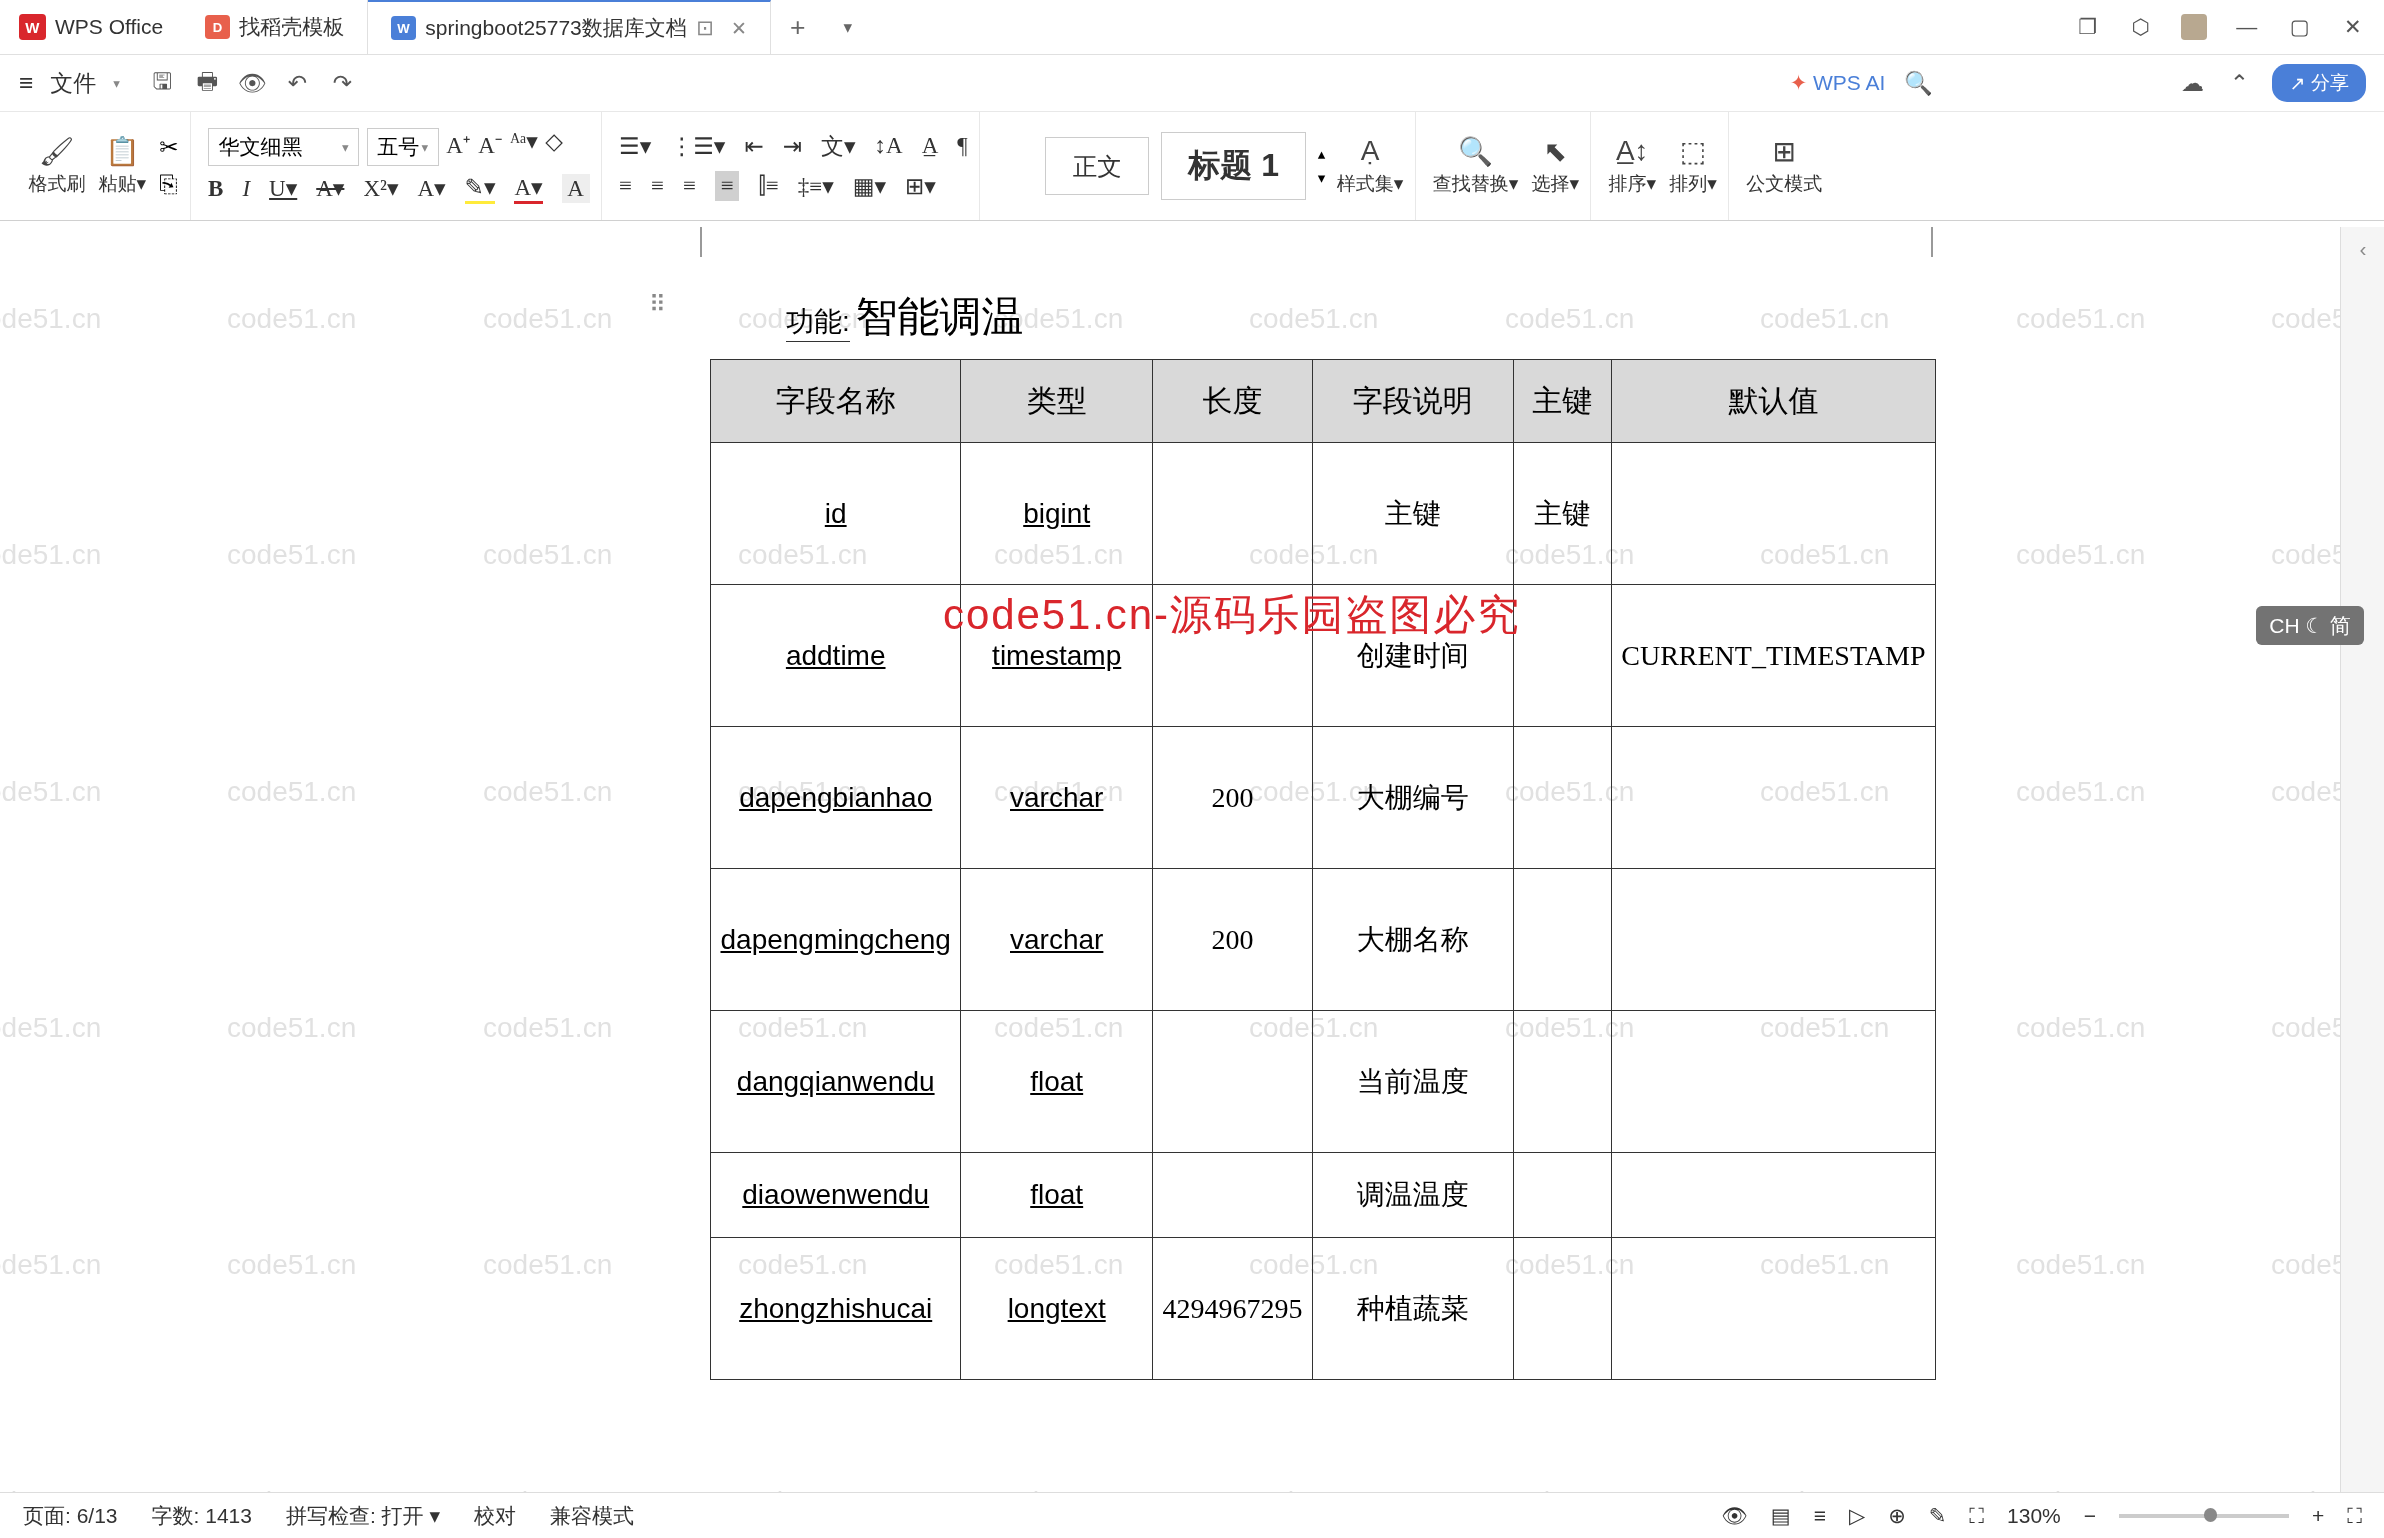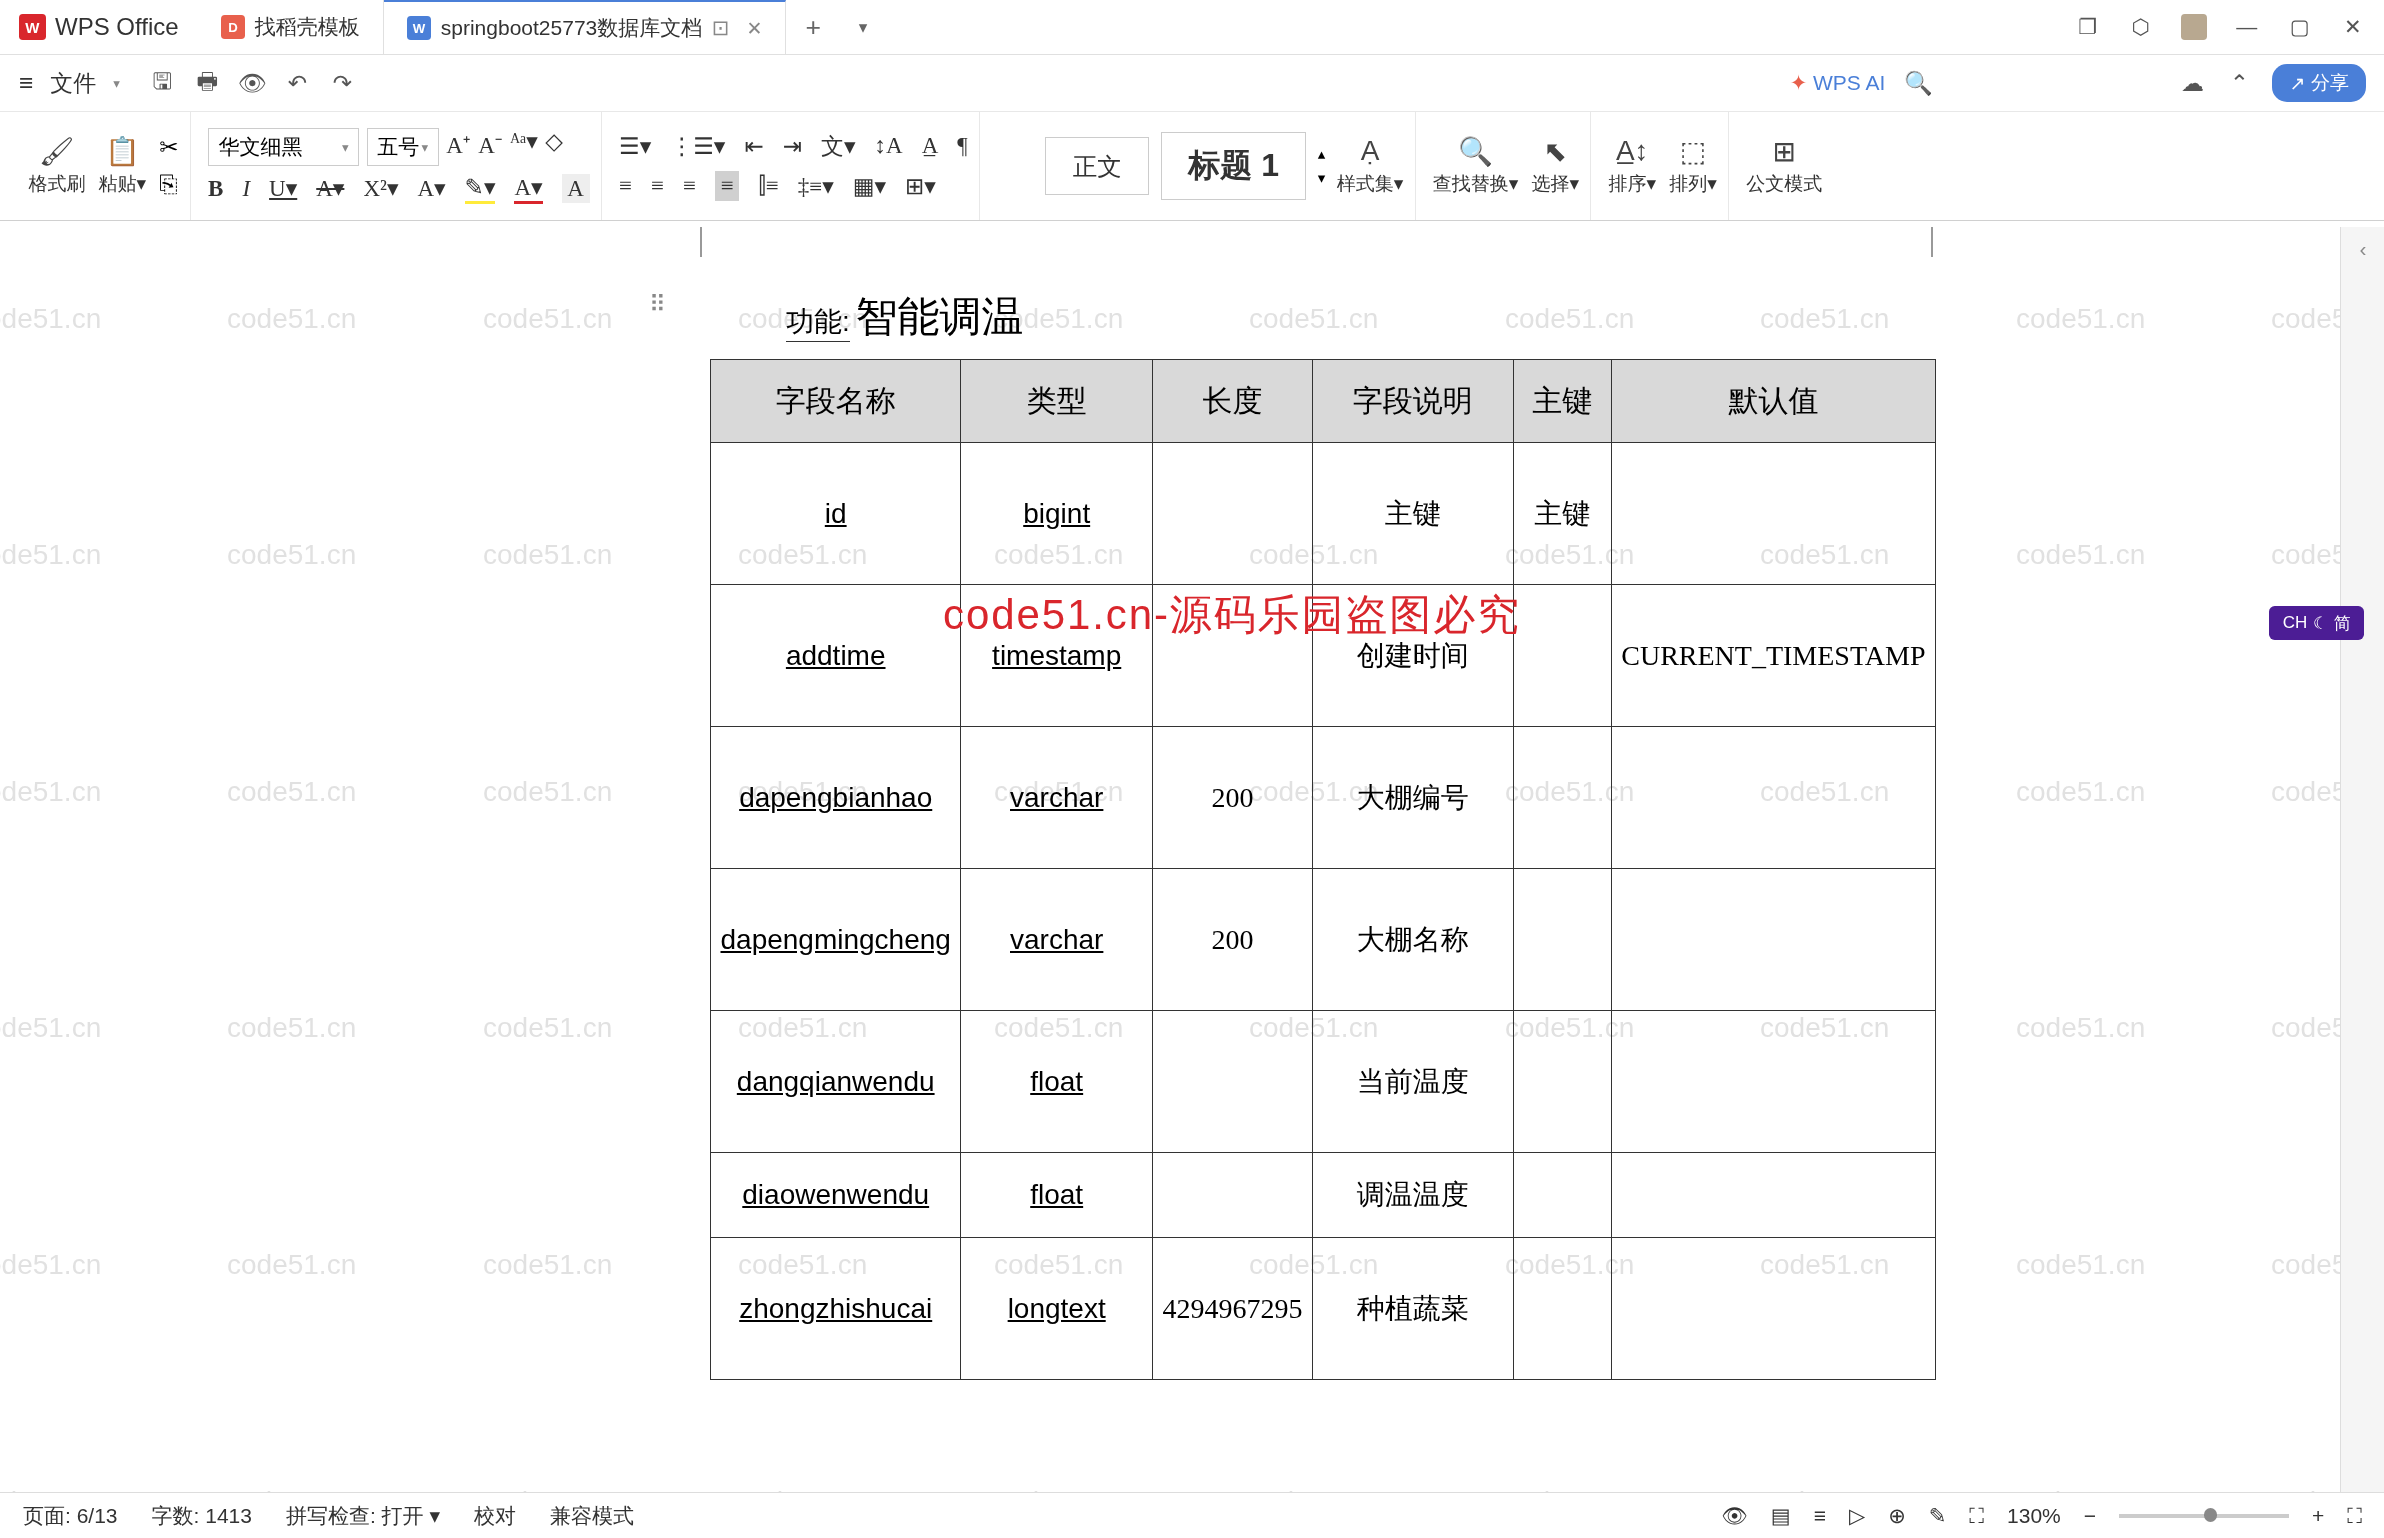--- a/index.html
+++ b/index.html
@@ -2,21 +2,21 @@
 <html style="font-size:15px"><head>
   <meta charset="utf-8">
   <style>
     * { margin: 0; padding: 0; box-sizing: border-box; font-family: "Microsoft YaHei", sans-serif; }
     body { background: #ffffff; width: 2385px; height: 1539px; overflow: hidden; position: relative; font-size: 21px; }
     
     
     .title-bar { height: 55px; display: flex; align-items: center; background: #fff; border-bottom: 0.9px solid #e0e0e0; }
     .app-logo { display: flex; align-items: center; padding: 0 19px; gap: 9.5px; }
     .logo-icon { width: 26.5px; height: 26.5px; background: #d9262c; border-radius: 3.8px; display: flex; align-items: center; justify-content: center; color: #fff; font-weight: bold; font-size: 15px; }
-    .app-name { font-size: 24px; color: #333; }
+    .app-name { font-size: 21px; color: #333; }
     .tabs { display: flex; align-items: center; height: 100%; }
     .tab { height: 100%; padding: 0 23px; display: flex; align-items: center; gap: 9.5px; font-size: 21px; color: #333; border-right: 0.9px solid #e0e0e0; }
     .tab.active { background: #fff; border-top: 2.8px solid #4a7fd8; }
     .tab-icon { width: 24.6px; height: 24.6px; border-radius: 3.8px; display: flex; align-items: center; justify-content: center; color: #fff; font-size: 13.2px; font-weight: bold; }
     .tab-icon.red { background: #e8604c; }
     .tab-icon.blue { background: #4a7fd8; }
     .tab-close { color: #888; font-size: 19px; cursor: pointer; margin-left: 7.6px; }
     .new-tab { padding: 0 19px; font-size: 26.5px; color: #666; }
     .title-right { margin-left: auto; display: flex; align-items: center; gap: 26.5px; padding-right: 19px; }
     .title-right-icon { width: 26.5px; height: 26.5px; color: #555; display: flex; align-items: center; justify-content: center; }
@@ -85,21 +85,21 @@
     .col4 { width: 303px; }
     .col5 { width: 132px; }
     .col6 { width: 204px; }
     
     .red-watermark { position: absolute; left: 479px; top: 360px; color: #d9262c; font-size: 42px; font-weight: 400; z-index: 10; letter-spacing: 1.9px; }
     
     
     .right-sidebar { position: absolute; right: 0; top: 227px; width: 45px; background: #f5f5f5; border-left: 0.9px solid #ddd; bottom: 47px; }
     .rs-arrow { padding: 9.5px; text-align: center; color: #888; font-size: 21px; }
     
-    .ime-badge { position: absolute; right: 21px; top: 606px; background: #4c1d95; color: #fff; padding: 5.7px 13.2px; border-radius: 5.7px; font-size: 17px; display: flex; align-items: center; gap: 5.7px; }
+    .ime-badge { position: absolute; right: 21px; top: 606px; background: #737373; color: #fff; padding: 5.7px 13.2px; border-radius: 5.7px; font-size: 21px; display: flex; align-items: center; gap: 5.7px; }
     
     
     .status-bar { position: absolute; bottom: 0; left: 0; right: 0; height: 47px; background: #fff; border-top: 0.9px solid #ddd; display: flex; align-items: center; padding: 0 23px; font-size: 21px; color: #333; gap: 34px; }
     .status-right { margin-left: auto; display: flex; align-items: center; gap: 23px; }
     .zoom-slider { width: 170px; height: 3.8px; background: #ccc; position: relative; }
     .zoom-thumb { position: absolute; left: 50%; top: -5.7px; width: 13.2px; height: 13.2px; background: #888; border-radius: 50%; }
   </style>
 </head>
 <body>
 

